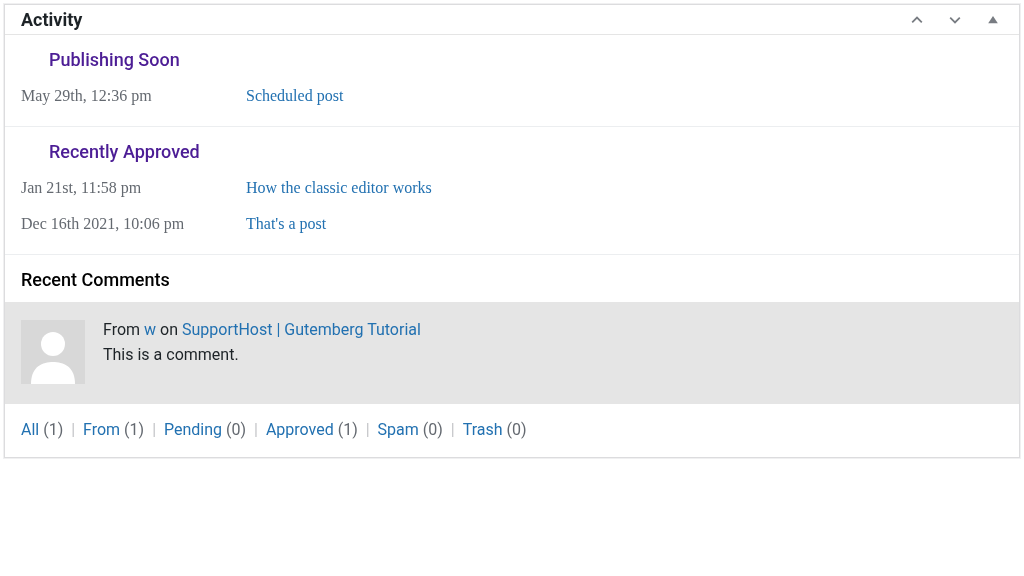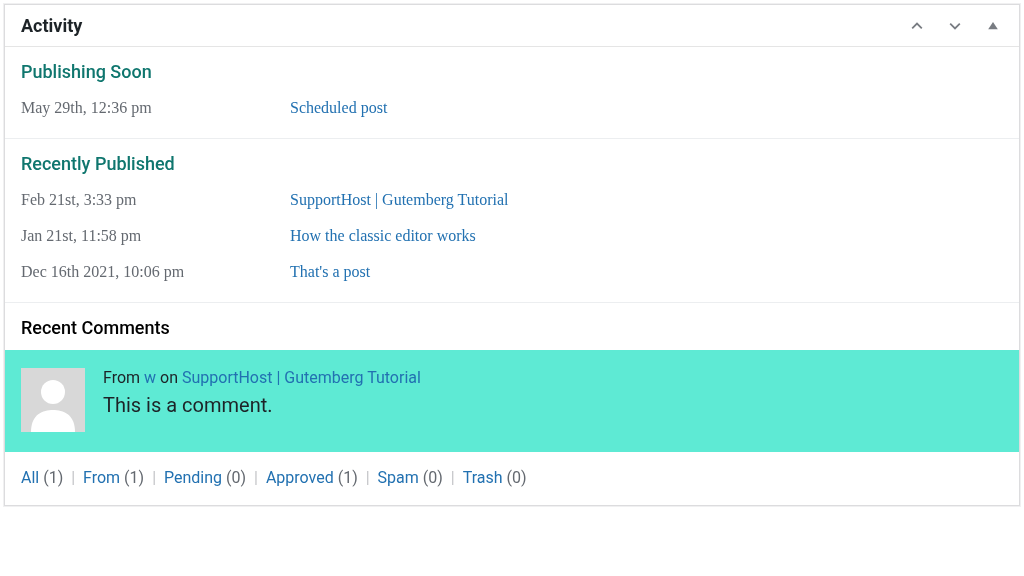--- a/index.html
+++ b/index.html
@@ -12,42 +12,43 @@
   }
   .widget {
     border: 1px solid #dcdcde;
     background: #fff;
     box-shadow: 0 0 0 1px #f0f0f1;
   }
   .widget-header {
     display: flex;
     justify-content: space-between;
     align-items: flex-end;
-    padding: 10px 16px;
+    padding: 4px 16px;
     border-bottom: 1px solid #e5e5e5;
   }
   .widget-title {
     font-size: 18px;
     font-weight: 700;
     color: #1d2327;
   }
   .widget-controls {
     display: flex;
     align-items: center;
     gap: 18px;
     color: #787c82;
   }
   .ctrl-icon { width: 20px; height: 20px; display: flex; align-items: center; justify-content: center; cursor: pointer; }
   .ctrl-icon svg { width: 16px; height: 16px; }
 
   .section-heading {
     font-size: 18px;
     font-weight: 500;
-    color: #0f766e;
+    color: #4c1d95;
     padding: 14px 16px 8px 16px;
+    margin-left: 28px;
   }
 
   .post-list { padding: 0 16px 12px 16px; border-bottom: 1px solid #eceef0; }
   .post-list.last { border-bottom: 1px solid #eceef0; }
 
   .post-row {
     display: flex;
     padding: 6px 0;
     font-size: 16px;
     line-height: 1.5;
@@ -55,50 +56,49 @@
   }
   .post-date {
     width: 225px;
     flex-shrink: 0;
     color: #646970;
   }
   .post-link {
     color: #2271b1;
     text-decoration: none;
     cursor: pointer;
-    margin-left: 44px;
   }
 
   .recent-comments-heading {
     font-size: 18px;
     font-weight: 500;
     color: #000000;
     padding: 14px 16px 12px 16px;
   }
 
   .comment-block {
-    background: #5eead4;
+    background: #e5e5e5;
     padding: 18px 16px 20px 16px;
     display: flex;
     gap: 18px;
   }
   .avatar {
     width: 64px;
     height: 64px;
     flex-shrink: 0;
     background: #d8d8d8;
     position: relative;
     overflow: hidden;
   }
   .avatar svg { width: 100%; height: 100%; }
 
   .comment-body { flex: 1; }
   .comment-meta { font-size: 16px; color: #1d2327; margin-bottom: 6px; }
   .comment-meta .link { color: #2271b1; cursor: pointer; }
-  .comment-text { font-size: 20px; color: #1d2327; }
+  .comment-text { font-size: 16px; color: #1d2327; }
 
   .filters {
     padding: 16px 16px 18px 16px;
     font-size: 16px;
     color: #646970;
   }
   .filter-item { display: inline; }
   .filter-label { color: #2271b1; cursor: pointer; }
   .filter-count { color: #646970; }
   .filter-sep { color: #c3c4c7; margin: 0 4px; }
@@ -133,26 +133,22 @@
     <h3 class="section-heading">Publishing Soon</h3>
     <div class="post-list">
       <div class="post-row">
         <span class="post-date">May 29th, 12:36 pm</span>
         <a class="post-link">Scheduled post</a>
       </div>
     </div>
   </div>
 
   <div>
-    <h3 class="section-heading">Recently Published</h3>
+    <h3 class="section-heading">Recently Approved</h3>
     <div class="post-list last">
-      <div class="post-row">
-        <span class="post-date">Feb 21st, 3:33 pm</span>
-        <a class="post-link">SupportHost | Gutemberg Tutorial</a>
-      </div>
       <div class="post-row">
         <span class="post-date">Jan 21st, 11:58 pm</span>
         <a class="post-link">How the classic editor works</a>
       </div>
       <div class="post-row">
         <span class="post-date">Dec 16th 2021, 10:06 pm</span>
         <a class="post-link">That's a post</a>
       </div>
     </div>
   </div>

